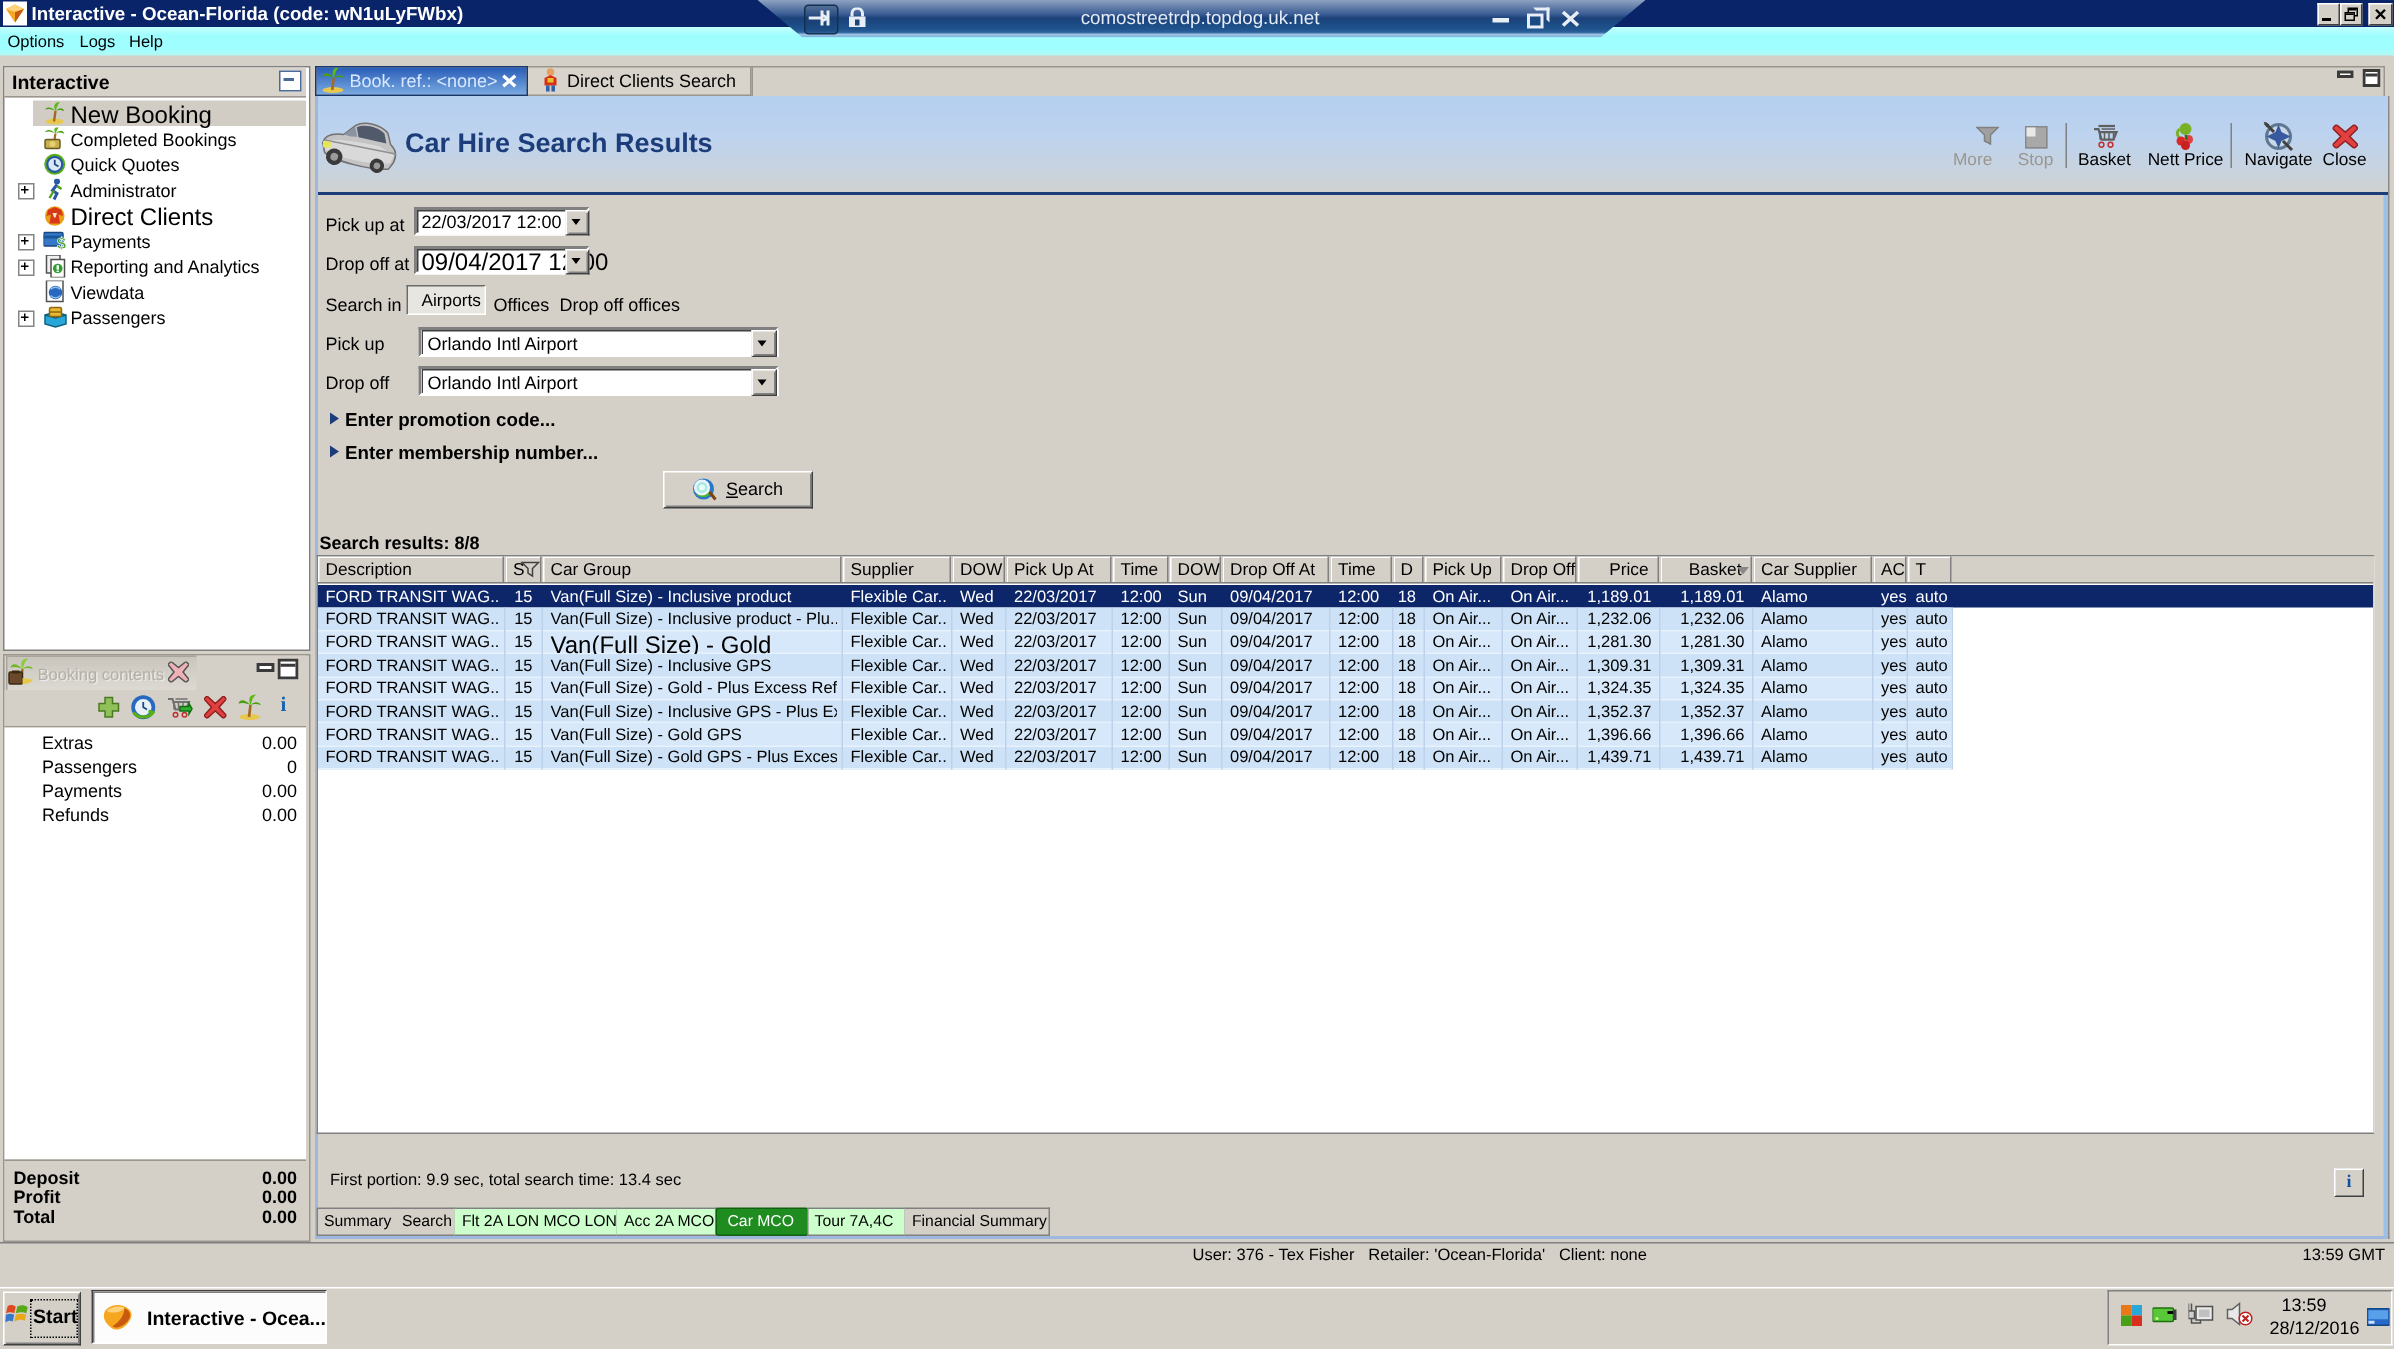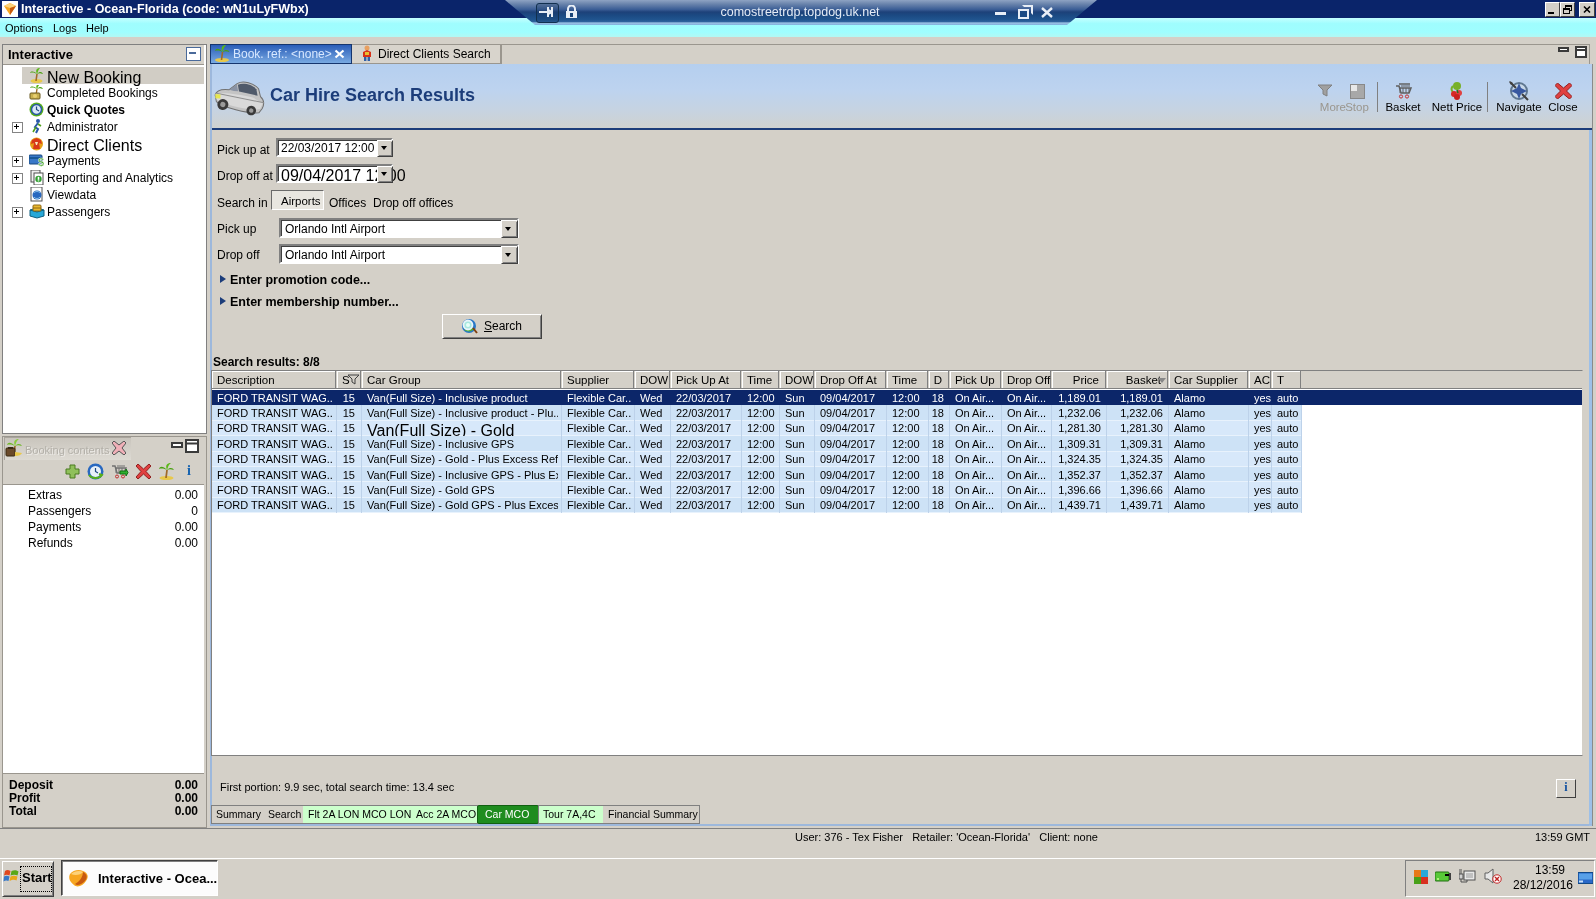--- a/index.html
+++ b/index.html
@@ -94,21 +94,21 @@
         <path d="M8 4 C11 1 13 2 14 4 C11 3 10 3 8 4 Z" fill="#49a010"></path>
         <rect x="1" y="8" width="10" height="6" rx="1" fill="#c8b050" stroke="#6a5a20"></rect>
         <circle cx="6" cy="11" r="2" fill="#e8d070"></circle>
       </svg>
 <div class="abs" style="left:47px;top:86px;font-size:12px;">Completed Bookings</div>
 <svg class="abs" style="left:29px;top:102px;" width="15" height="15" viewBox="0 0 15 15">
         <circle cx="7.5" cy="7.5" r="7" fill="#58b018"></circle>
         <circle cx="7.5" cy="7.5" r="5" fill="#d8e8f8" stroke="#2858a0" stroke-width="1.5"></circle>
         <path d="M7.5 4.5 V7.5 L10 9" stroke="#204880" stroke-width="1.2" fill="none"></path>
       </svg>
-<div class="abs" style="left:47px;top:103px;font-size:12px;font-weight:bold;">Quick Quotes</div>
+<div class="abs" style="left:47px;top:103px;font-size:12px;">Quick Quotes</div>
 <div class="abs" style="left:12px;top:122px;width:9px;height:9px;border:1px solid #848484;background:#fff;"></div>
       <div class="abs" style="left:14px;top:126px;width:5px;height:1px;background:#000;"></div>
       <div class="abs" style="left:16px;top:124px;width:1px;height:5px;background:#000;"></div>
 <svg class="abs" style="left:30px;top:119px;" width="14" height="15" viewBox="0 0 14 15">
         <circle cx="8" cy="2" r="2" fill="#2858a8"></circle>
         <path d="M8 4 L5 8 L8 10 L6 14" stroke="#2858a8" stroke-width="2" fill="none"></path>
         <path d="M8 5 L11 7 M6 8 L3 13" stroke="#50a018" stroke-width="1.6" fill="none"></path>
       </svg>
 <div class="abs" style="left:47px;top:120px;font-size:12px;">Administrator</div>
 <svg class="abs" style="left:29px;top:136px;" width="15" height="15" viewBox="0 0 15 15">
@@ -280,21 +280,21 @@
 <ellipse cx="42" cy="32" rx="4.8" ry="4.8" fill="#3a3a3a"></ellipse>
         <ellipse cx="42" cy="32" rx="2.2" ry="2.2" fill="#9a9a9a"></ellipse>
 <path d="M3 26 L8 25 L9 29 L4 30 Z" fill="#e6e650"></path>
 </g>
 </svg>
 
 <div id="maintools" style="color:#000;">
 <svg class="abs" style="left:1317px;top:84px;" width="16" height="13" viewBox="0 0 16 13">
         <path d="M1 1 H15 L10 6 V12 L6 10 V6 Z" fill="#a0a0a0" stroke="#808080"></path>
       </svg>
-<div class="abs" style="left:1302px;top:101px;width:44px;text-align:right;color:#9a968e;font-size:11.5px;">More</div>
+<div class="abs" style="left:1302px;top:101px;width:44px;text-align:left;color:#9a968e;font-size:11.5px;">More</div>
 <div class="abs" style="left:1350px;top:84px;width:13px;height:13px;background:#a8a8a8;border:1px solid #888;"></div>
       <div class="abs" style="left:1351px;top:85px;width:6px;height:6px;background:#e8e8e8;"></div>
 <div class="abs" style="left:1335px;top:101px;width:44px;text-align:center;color:#9a968e;font-size:11.5px;">Stop</div>
 <div class="abs" style="left:1377px;top:82px;width:1px;height:30px;background:#808080;"></div>
 <svg class="abs" style="left:1394px;top:82px;" width="20" height="18" viewBox="0 0 20 18">
         <path d="M2 4 H5 L7 11 H15 L17 6 H6" fill="none" stroke="#606060" stroke-width="1.5"></path>
         <path d="M6 6 V11 M9 6 V11 M12 6 V11 M15 6 V11 M16 4 H7" stroke="#606060"></path>
         <path d="M5 2 H16" stroke="#606060" stroke-width="1.5"></path>
         <circle cx="7" cy="14.5" r="1.6" fill="none" stroke="#c03030"></circle>
         <circle cx="13" cy="14.5" r="1.6" fill="none" stroke="#c03030"></circle>
@@ -644,21 +644,21 @@
         <rect x="7" y="5" width="7" height="5" fill="#c0c0c0"></rect>
         <path d="M2 1 V6 M0 1 V6" stroke="#505050"></path>
         <rect x="0" y="6" width="4" height="5" fill="#d0d0d0" stroke="#505050"></rect>
         <path d="M2 11 V14 H8 V12" fill="none" stroke="#505050"></path>
       </svg>
 <svg class="abs" style="left:1484px;top:868px;" width="18" height="16" viewBox="0 0 18 16">
         <path d="M1 5 H4 L9 1 V15 L4 11 H1 Z" fill="#e8e8e8" stroke="#606060"></path>
         <circle cx="13" cy="11" r="4.2" fill="#fff" stroke="#c02020"></circle>
         <path d="M11 9 L15 13 M15 9 L11 13" stroke="#c02020" stroke-width="1.4"></path>
       </svg>
-<div class="abs" style="left:1521px;top:863px;width:44px;text-align:right;font-size:12px;">13:59</div>
+<div class="abs" style="left:1521px;top:863px;width:44px;text-align:left;font-size:12px;">13:59</div>
 <div class="abs" style="left:1506px;top:878px;width:74px;text-align:center;font-size:12px;">28/12/2016</div>
 
 <svg class="abs" style="left:1578px;top:872px;" width="15" height="14" viewBox="0 0 15 13">
         <rect x="0" y="0" width="15" height="11" fill="#2868c8" stroke="#104888"></rect>
         <rect x="1" y="1" width="13" height="6" fill="#58a0e8"></rect>
         <rect x="1" y="8" width="4" height="2" fill="#c8e0f8"></rect>
       </svg>
 </div>
 
 </div>

